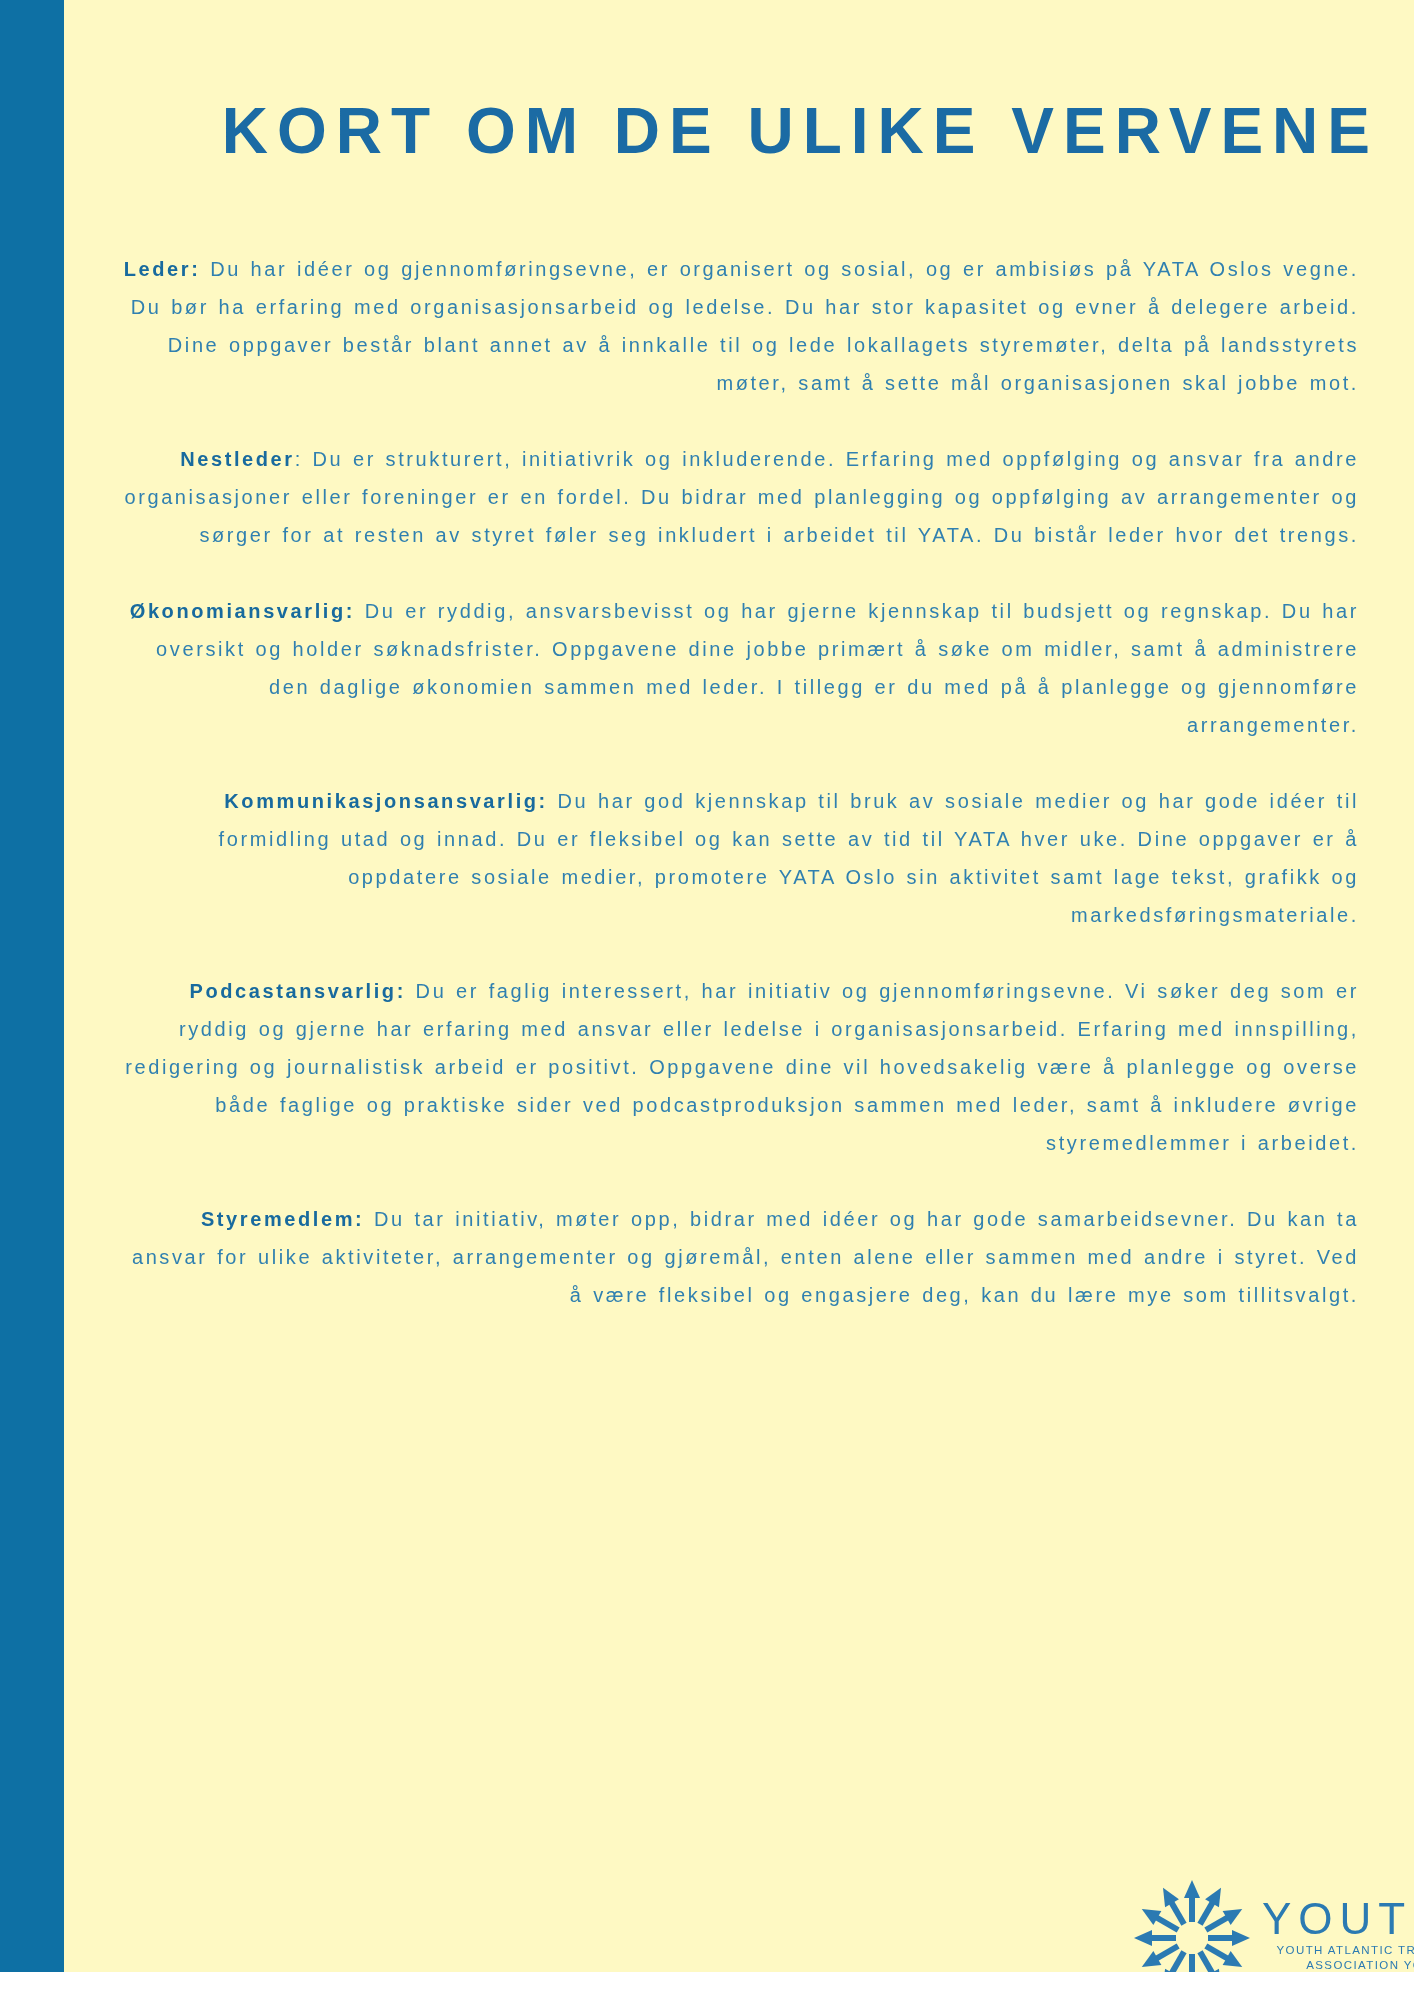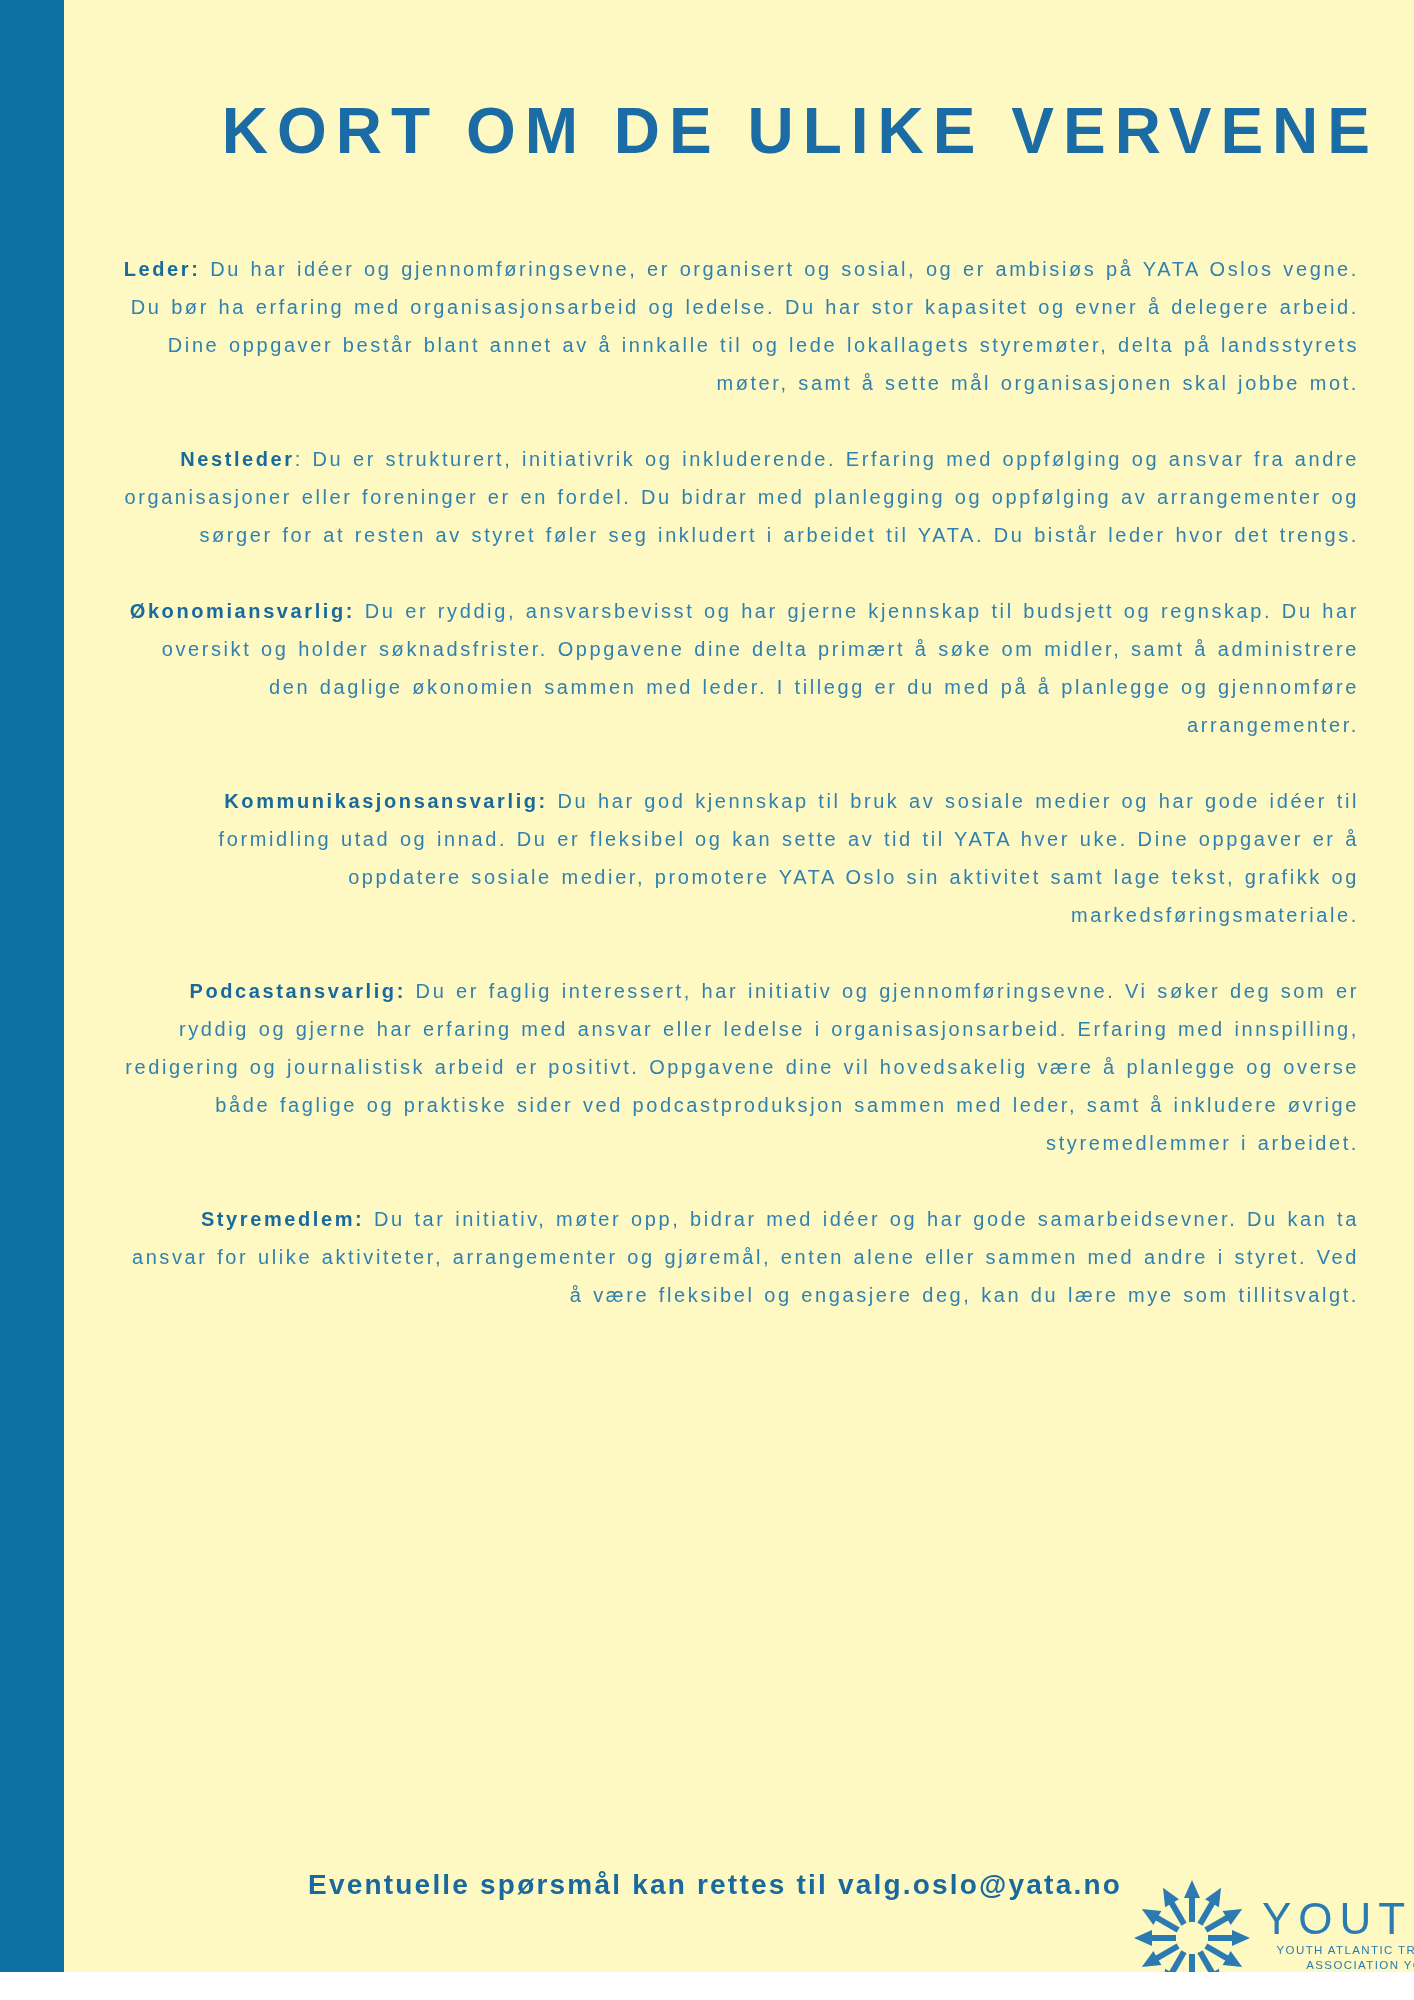--- a/index.html
+++ b/index.html
@@ -87,31 +87,30 @@
 <div class="page">
   <div class="accent-bar"></div>
 
   <h1 class="page-title">KORT OM DE ULIKE VERVENE</h1>
 
   <main class="roles">
     <p class="role-paragraph"><strong>Leder:</strong><span> Du har idéer og gjennomføringsevne, er organisert og sosial, og er ambisiøs på YATA Oslos vegne. Du bør ha erfaring med organisasjonsarbeid og ledelse. Du har stor kapasitet og evner å delegere arbeid. Dine oppgaver består blant annet av å innkalle til og lede lokallagets styremøter, delta på landsstyrets møter, samt å sette mål organisasjonen skal jobbe mot.</span></p>
 
     <p class="role-paragraph"><strong>Nestleder</strong><span>: Du er strukturert, initiativrik og inkluderende. Erfaring med oppfølging og ansvar fra andre organisasjoner eller foreninger er en fordel. Du bidrar med planlegging og oppfølging av arrangementer og sørger for at resten av styret føler seg inkludert i arbeidet til YATA. Du bistår leder hvor det trengs.</span></p>
 
-    <p class="role-paragraph"><strong>Økonomiansvarlig:</strong><span> Du er ryddig, ansvarsbevisst og har gjerne kjennskap til budsjett og regnskap. Du har oversikt og holder søknadsfrister. Oppgavene dine delta primært å søke om midler, samt å administrere den daglige økonomien sammen med leder. I tillegg er du med på å planlegge og gjennomføre arrangementer.</span></p>
+    <p class="role-paragraph"><strong>Økonomiansvarlig:</strong><span> Du er ryddig, ansvarsbevisst og har gjerne kjennskap til budsjett og regnskap. Du har oversikt og holder søknadsfrister. Oppgavene dine jobbe primært å søke om midler, samt å administrere den daglige økonomien sammen med leder. I tillegg er du med på å planlegge og gjennomføre arrangementer.</span></p>
 
     <p class="role-paragraph"><strong>Kommunikasjonsansvarlig:</strong><span> Du har god kjennskap til bruk av sosiale medier og har gode idéer til formidling utad og innad. Du er fleksibel og kan sette av tid til YATA hver uke. Dine oppgaver er å oppdatere sosiale medier, promotere YATA Oslo sin aktivitet samt lage tekst, grafikk og markedsføringsmateriale.</span></p>
 
 
     <p class="role-paragraph"><strong>Podcastansvarlig:</strong><span> Du er faglig interessert, har initiativ og gjennomføringsevne. Vi søker deg som er ryddig og gjerne har erfaring med ansvar eller ledelse i organisasjonsarbeid. Erfaring med innspilling, redigering og journalistisk arbeid er positivt. Oppgavene dine vil hovedsakelig være å planlegge og overse både faglige og praktiske sider ved podcastproduksjon sammen med leder, samt å inkludere øvrige styremedlemmer i arbeidet.</span></p>
 
     <p class="role-paragraph"><strong>Styremedlem:</strong><span> Du tar initiativ, møter opp, bidrar med idéer og har gode samarbeidsevner. Du kan ta ansvar for ulike aktiviteter, arrangementer og gjøremål, enten alene eller sammen med andre i styret. Ved å være fleksibel og engasjere deg, kan du lære mye som tillitsvalgt.</span></p>
   </main>
 
-  <p class="contact-line">Eventuelle spørsmål kan rettes til valg.oslo@yata.no</p>
 
   <div class="logo">
     <svg class="logo-burst" width="124" height="124" viewBox="-62 -62 124 124" aria-hidden="true">
       <g stroke="#2b7ab2" fill="#2b7ab2" stroke-width="6">
         <g transform="rotate(0)">
             <line x1="0" y1="-16" x2="0" y2="-44"></line>
             <polygon stroke="none" points="0,-58 -8,-40 8,-40"></polygon>
           </g>
         <g transform="rotate(30)">
             <line x1="0" y1="-16" x2="0" y2="-44"></line>

